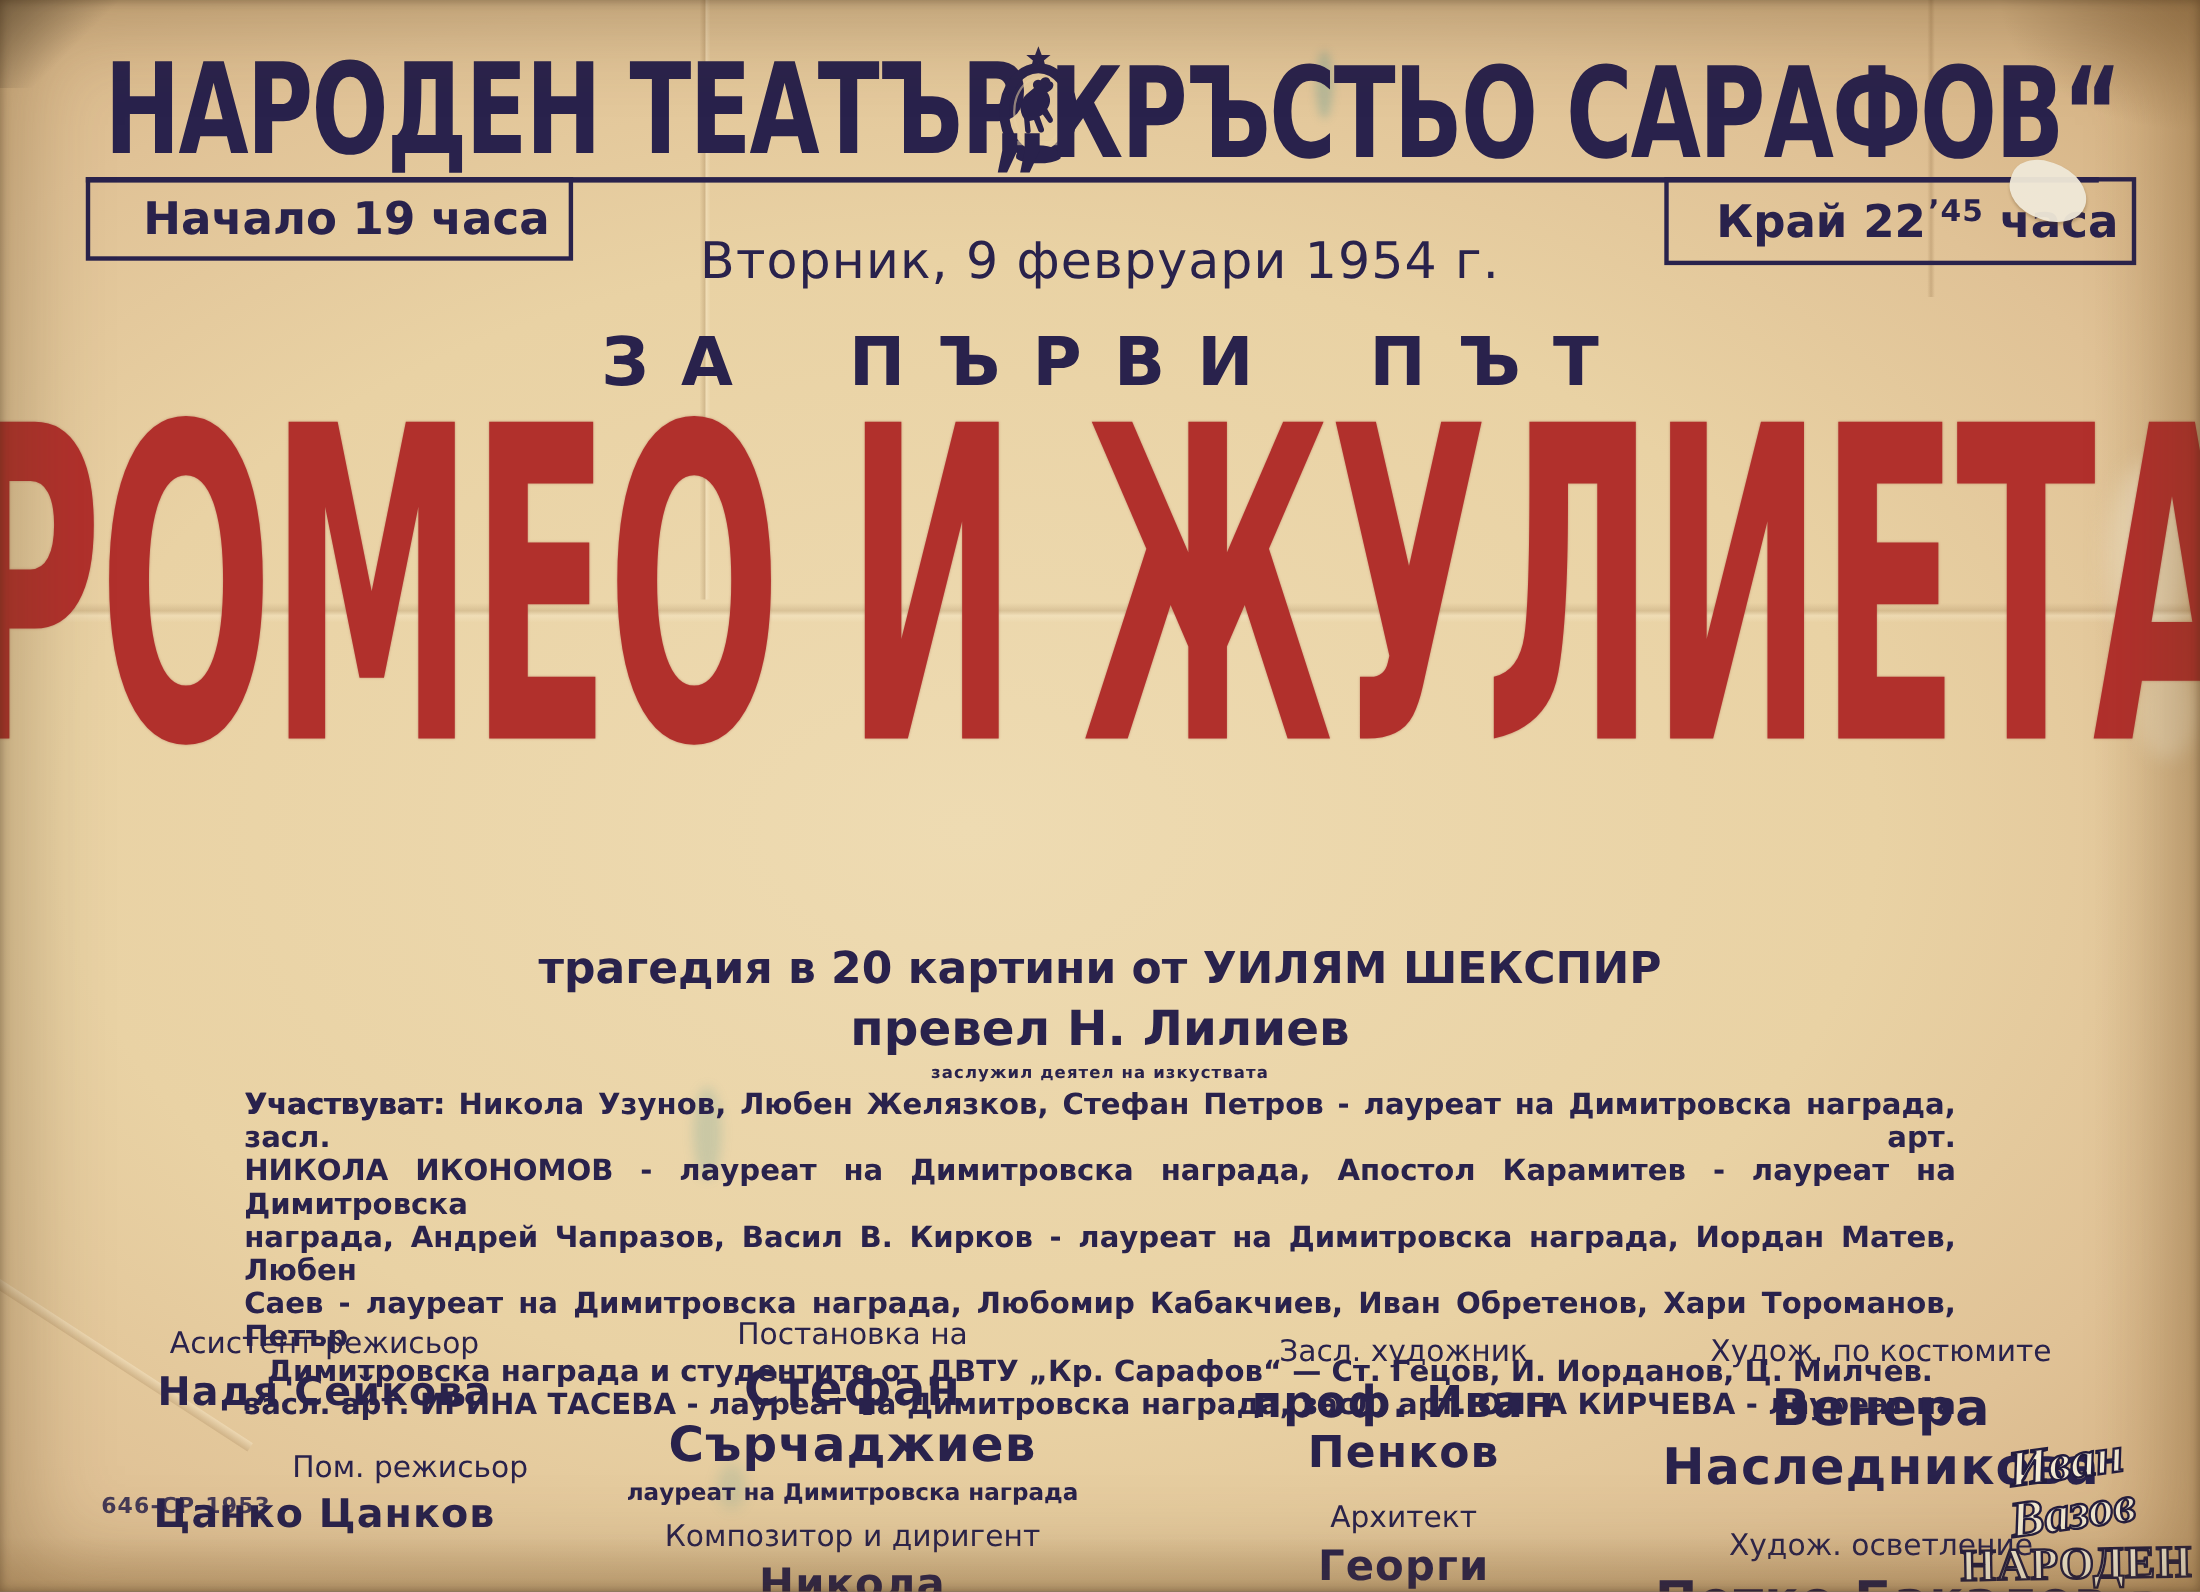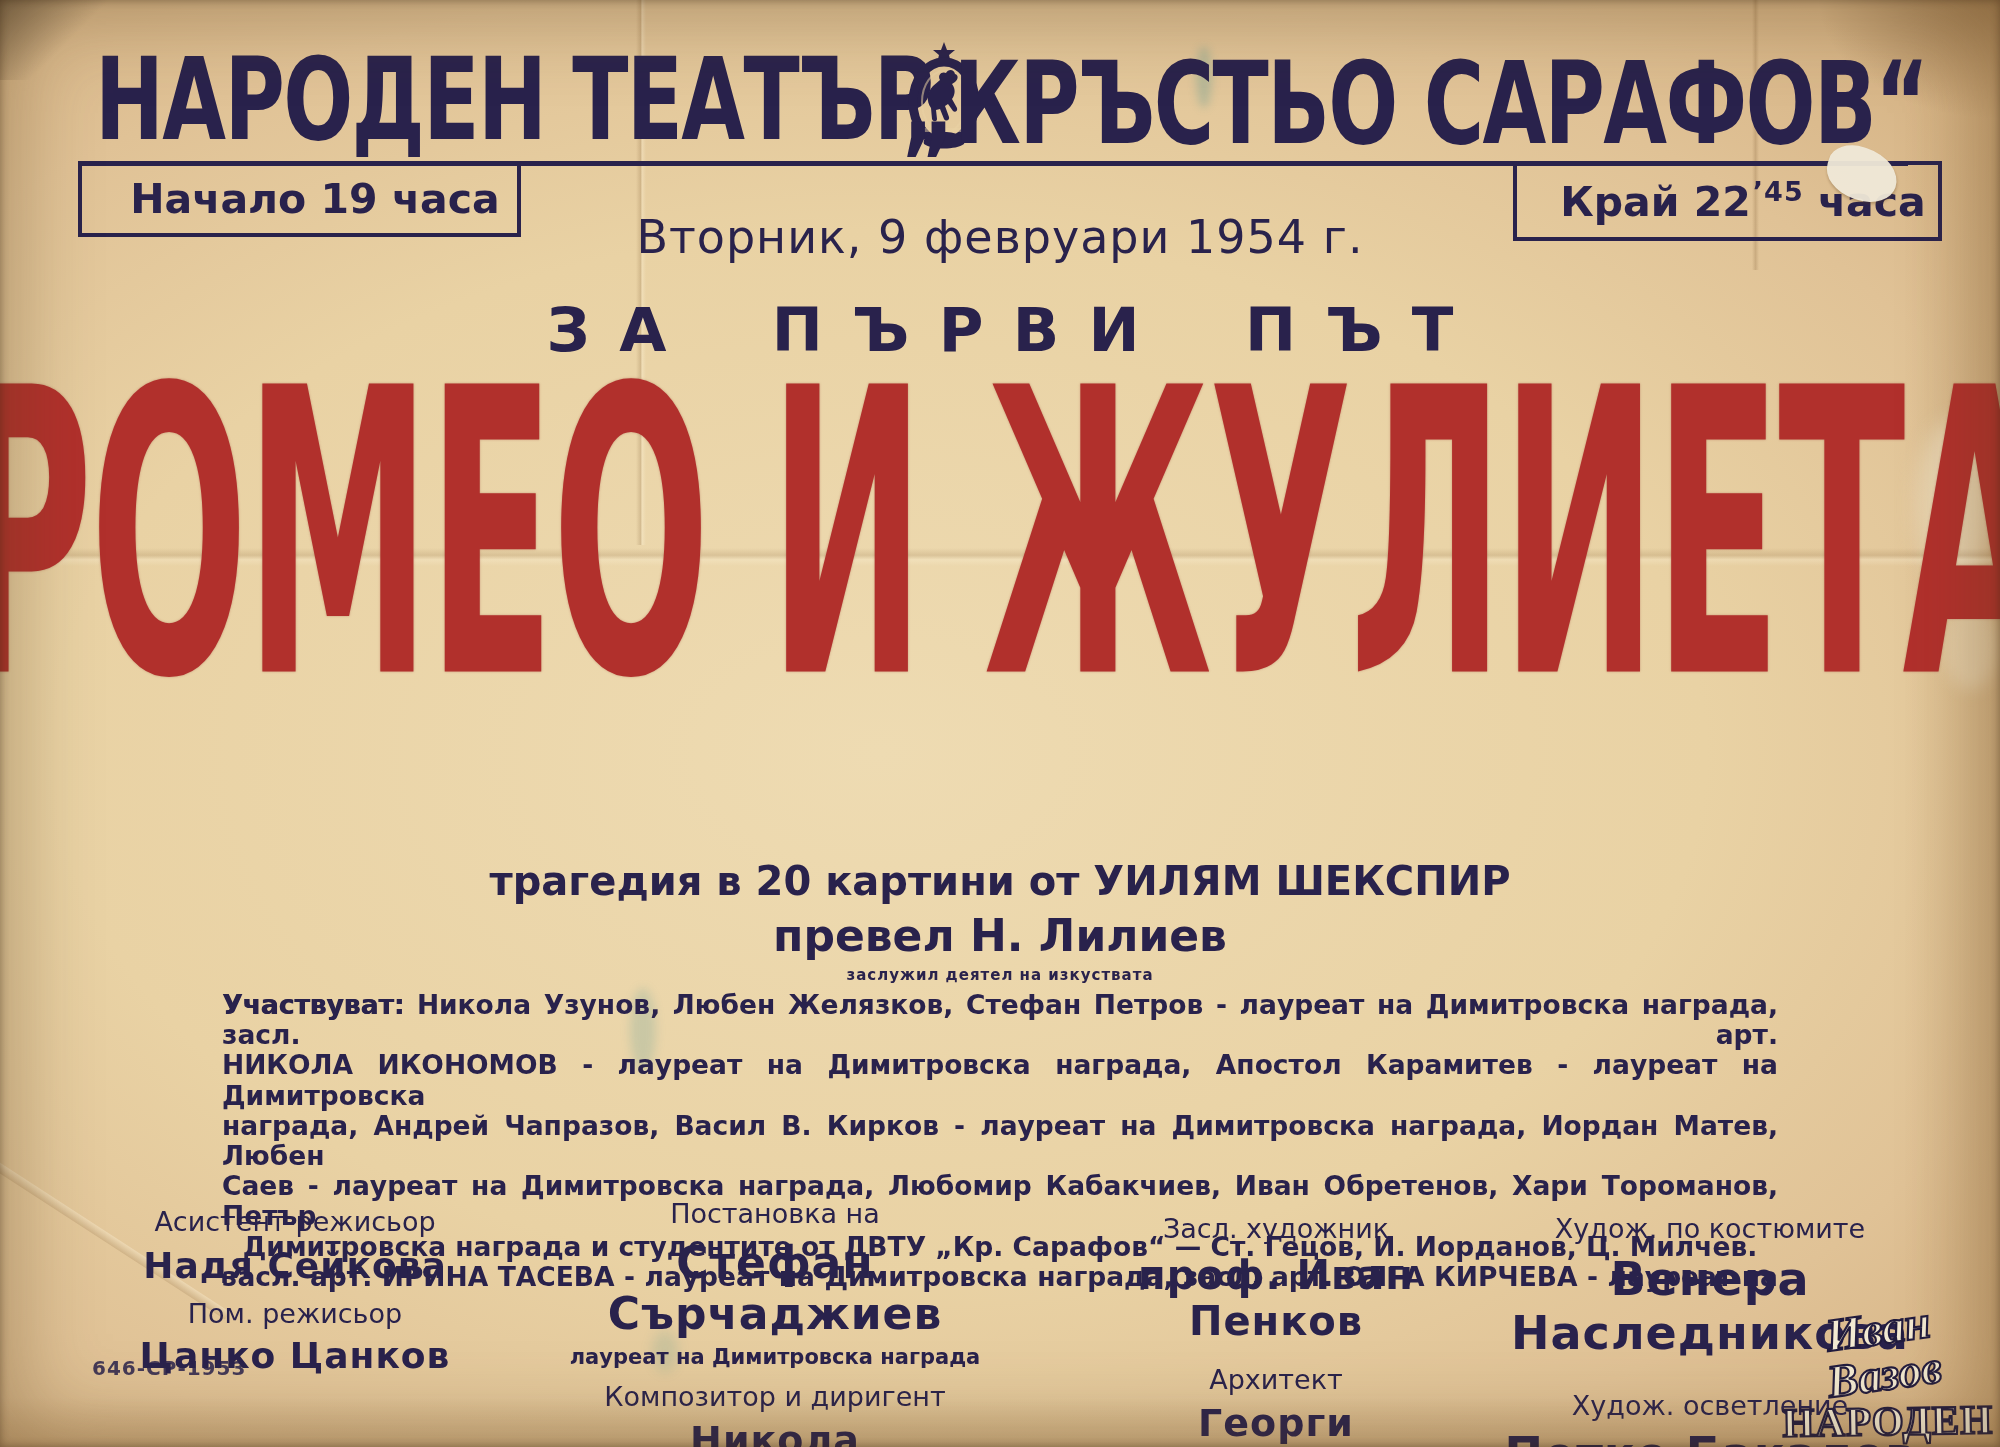--- a/index.html
+++ b/index.html
@@ -81,21 +81,21 @@
   .col-0{left:110px; width:370px; top:1206px;}
   .col-1{left:528px; width:494px; top:1198px;}
   .col-2{left:1056px; width:440px; top:1213px;}
   .col-3{left:1496px; width:428px; top:1213px;}
   .c-role{font-size:27px; font-weight:normal;}
   .c-name{font-weight:bold; letter-spacing:1px; margin-top:8px;}
   .col-0 .c-name{font-size:36px;} .col-1 .c-name{font-size:44px;}
   .col-2 .c-name{font-size:40px;} .col-3 .c-name{font-size:46px;}
   .c-note{font-size:21px; font-weight:600; margin-top:6px;}
   .c-role2{margin-top:28px;}
-  .col-0 .c-role2{margin-top:12px;} .col-1 .c-role2{margin-top:12px;}
+  .col-0 .c-role2{margin-top:33px;text-align:right;} .col-1 .c-role2{margin-top:12px;}
   .col-2 .c-role2{margin-top:20px;} .col-3 .c-role2{margin-top:30px;}
   .c-name2{margin-top:6px;}
   .col-1 .c-name2{font-size:38px;} .col-2 .c-name2{font-size:38px;}
   
   .print-code{position:absolute; left:92px; top:1356px; font-size:20px; font-weight:bold;
     letter-spacing:1px; opacity:.85;}
   .stamp{position:absolute; left:1782px; top:1306px; width:200px; text-align:center;
     transform:rotate(-1deg); color:#f3ead2; -webkit-text-stroke:2.2px #221c3e;}
   .stamp-script{font-family:"Liberation Serif", serif; font-style:italic; font-weight:bold;
     font-size:46px; transform:rotate(-7deg); line-height:1;}

